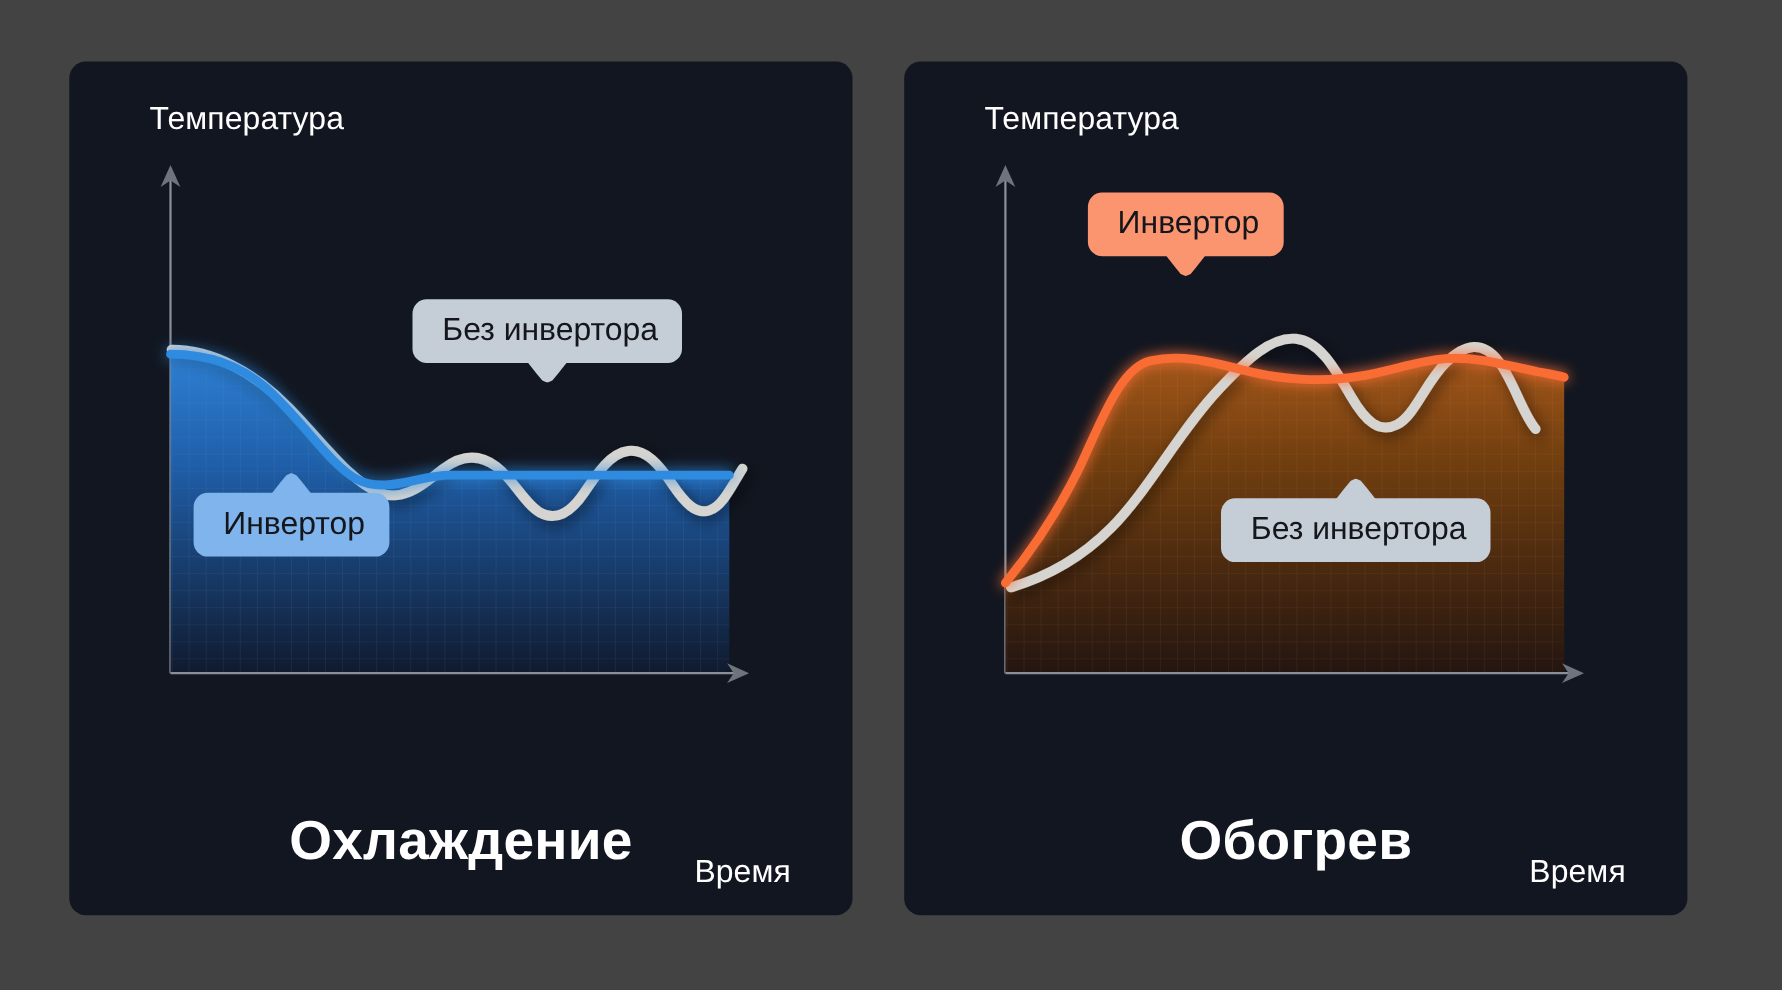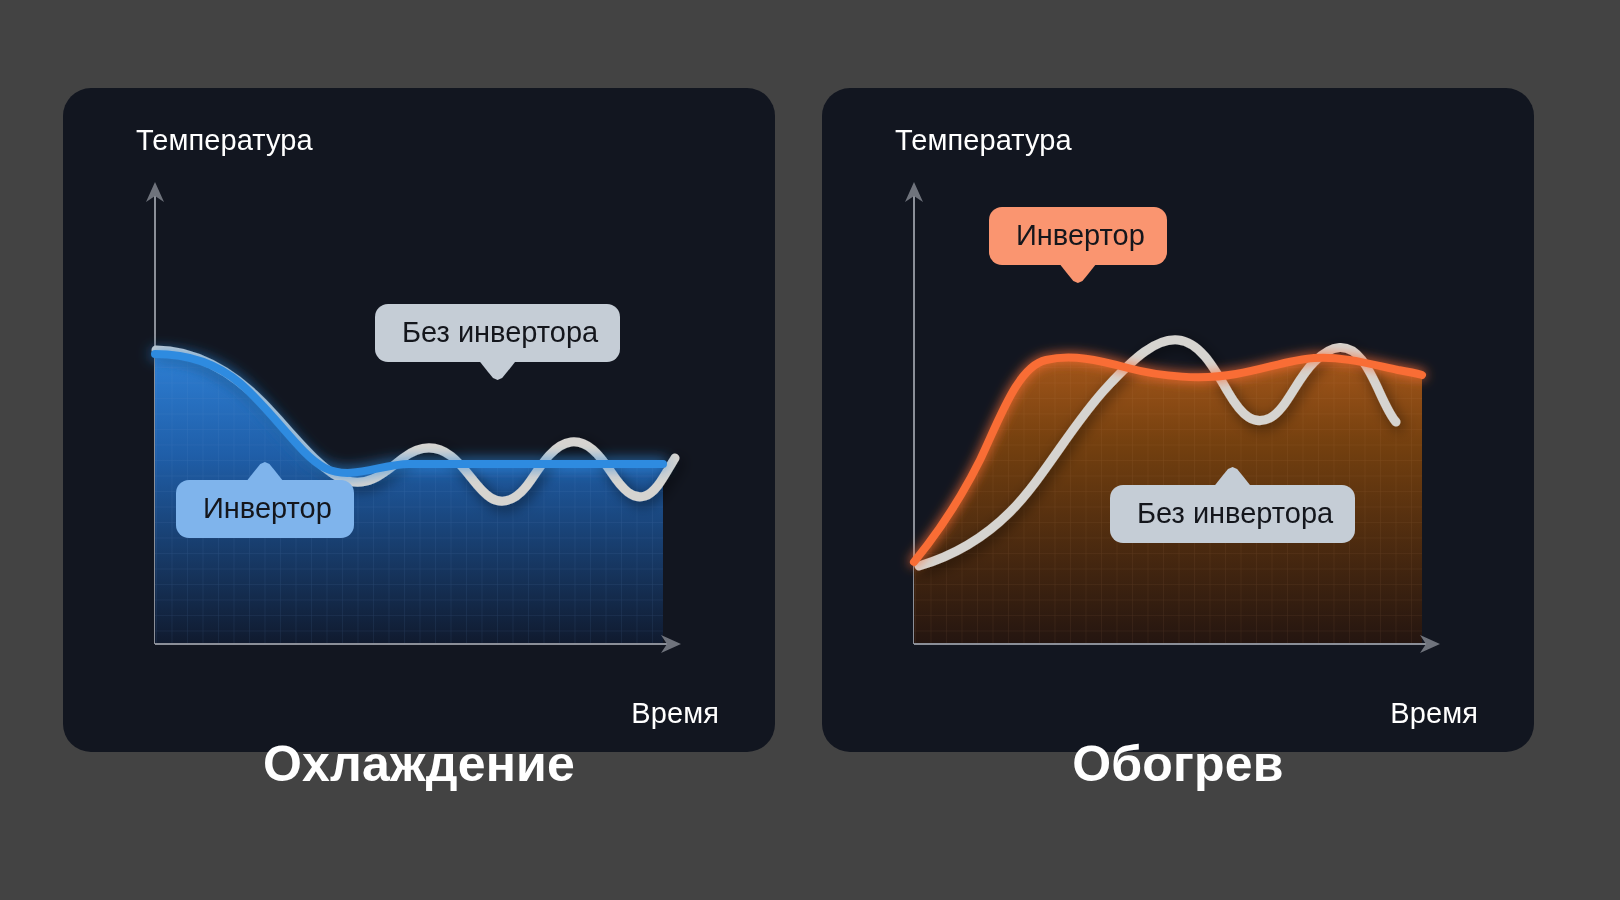--- a/index.html
+++ b/index.html
@@ -8,25 +8,24 @@
     background:#434343;
     font-family:"Liberation Sans","DejaVu Sans",sans-serif;
     overflow:hidden;
     position:relative;
   }
   .stage{position:absolute;inset:0;}
 
   .card{
     position:absolute;
     top:56px;
-    width:712px;height:664px;
+    width:712px;height:776px;
     background:#121620;
-    border-radius:28px;
+    border-radius:15px;
     overflow:hidden;
-    margin-top:32px;
   }
   #card-cooling{left:63px;}
   #card-heating{left:822px;}
 
   .chart-svg{position:absolute;left:0;top:0;width:712px;height:664px;display:block;}
 
   .axis-label{
     position:absolute;
     color:#ffffff;
     font-size:29px;

